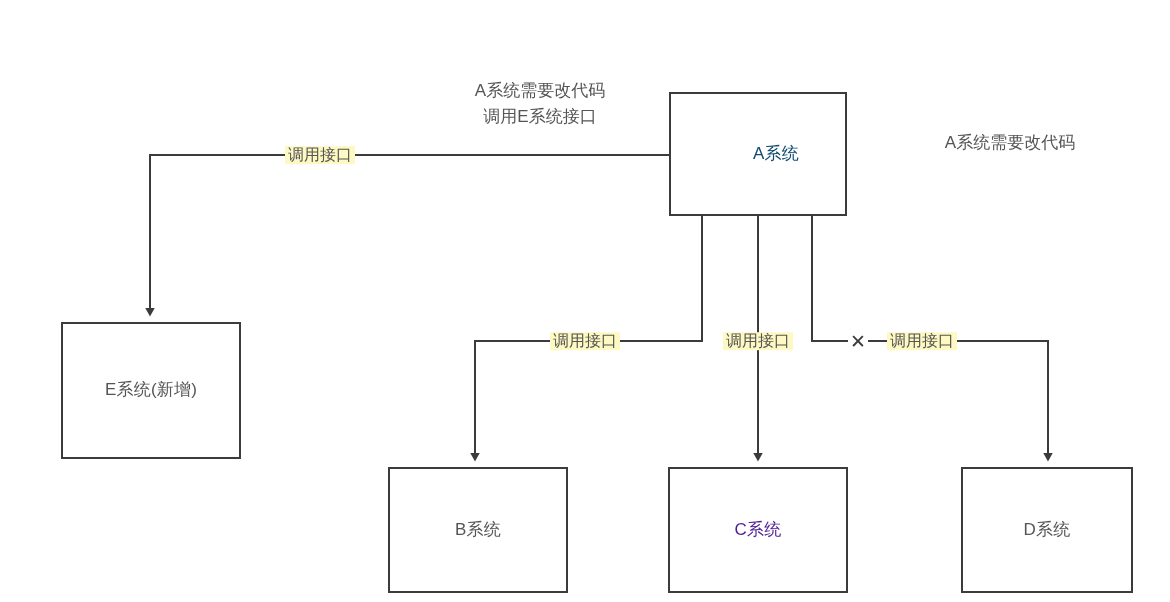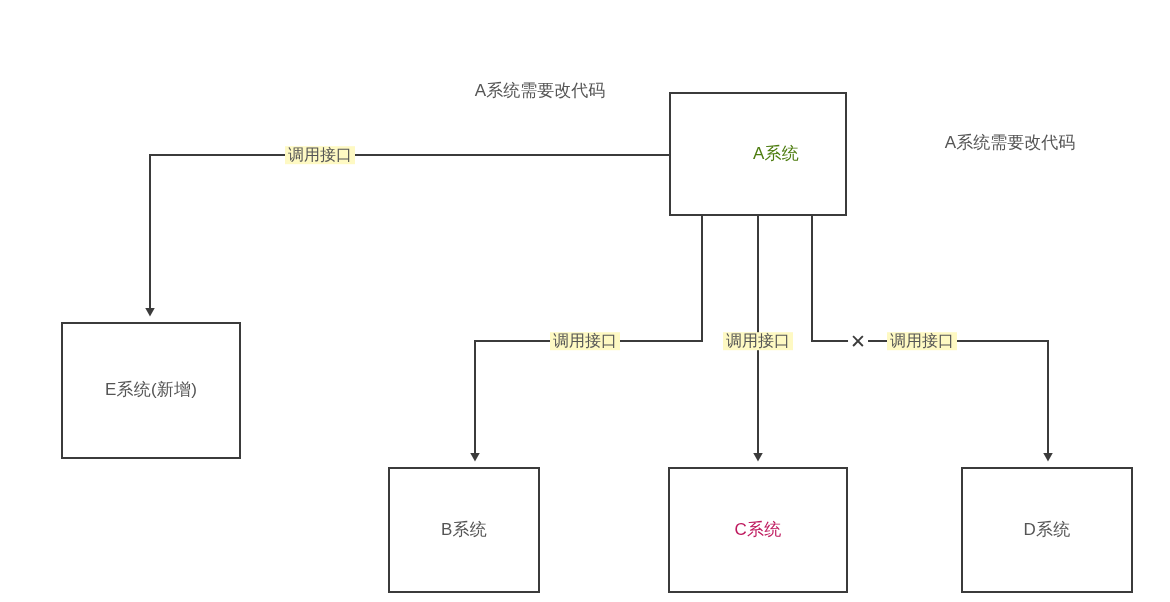--- a/index.html
+++ b/index.html
@@ -91,44 +91,45 @@
     <g id="edge-paths">
         <path d="M 669 155 L 150 155 L 150 312" fill="none" stroke="#3b3b3b" stroke-width="2" stroke-linejoin="miter" marker-end="url(#arrowhead)"></path>
         <path d="M 702 216 L 702 341 L 475 341 L 475 457" fill="none" stroke="#3b3b3b" stroke-width="2" stroke-linejoin="miter" marker-end="url(#arrowhead)"></path>
         <path d="M 758 216 L 758 457" fill="none" stroke="#3b3b3b" stroke-width="2" stroke-linejoin="miter" marker-end="url(#arrowhead)"></path>
         <path d="M 812 216 L 812 341 L 1048 341 L 1048 457" fill="none" stroke="#3b3b3b" stroke-width="2" stroke-linejoin="miter" marker-end="url(#arrowhead)"></path>
       </g>
   </svg>
 
   <div id="nodes-layer">
       <div class="node-box" style="left: 669px; top: 92px; width: 178px; height: 124px; border-color: rgb(59, 59, 59);">
-        <span class="node-label" style="color: #4d7c0f; margin-left: 36px;">A系统</span>
+        <span class="node-label" style="color: #0c4a6e; margin-left: 36px;">A系统</span>
       </div>
       <div class="node-box" style="left: 61px; top: 322px; width: 180px; height: 137px; border-color: rgb(59, 59, 59);">
         <span class="node-label" style="color: rgb(85, 85, 85);">E系统(新增)</span>
       </div>
-      <div class="node-box" style="left: 388px; top: 467px; width: 152px; height: 126px; border-color: rgb(59, 59, 59);">
+      <div class="node-box" style="left: 388px; top: 467px; width: 180px; height: 126px; border-color: rgb(59, 59, 59);">
         <span class="node-label" style="color: rgb(85, 85, 85);">B系统</span>
       </div>
       <div class="node-box" style="left: 668px; top: 467px; width: 180px; height: 126px; border-color: rgb(59, 59, 59);">
-        <span class="node-label" style="color: #be185d;">C系统</span>
+        <span class="node-label" style="color: #4c1d95;">C系统</span>
       </div>
       <div class="node-box" style="left: 961px; top: 467px; width: 172px; height: 126px; border-color: rgb(59, 59, 59);">
         <span class="node-label" style="color: rgb(85, 85, 85);">D系统</span>
       </div>
     </div>
   <div id="labels-layer">
       <div class="edge-label" style="left: 320px; top: 155px; color: rgb(85, 85, 85);">调用接口</div>
       <div class="edge-label" style="left: 585px; top: 341px; color: rgb(85, 85, 85);">调用接口</div>
       <div class="edge-label" style="left: 758px; top: 341px; color: rgb(85, 85, 85);">调用接口</div>
       <div class="edge-label" style="left: 922px; top: 341px; color: rgb(85, 85, 85);">调用接口</div>
     </div>
   <div id="annotations-layer">
       <div class="annotation" style="left: 540px; top: 66px; color: rgb(85, 85, 85);">
         <div>A系统需要改代码</div>
+        <div>调用E系统接口</div>
       </div>
       <div class="annotation" style="left: 1010px; top: 118px; color: rgb(85, 85, 85);">
         <div>A系统需要改代码</div>
       </div>
     </div>
   <div id="markers-layer">
       <div class="cross-marker" style="left: 858px; top: 341px;">✕</div>
     </div>
 
 </div>

